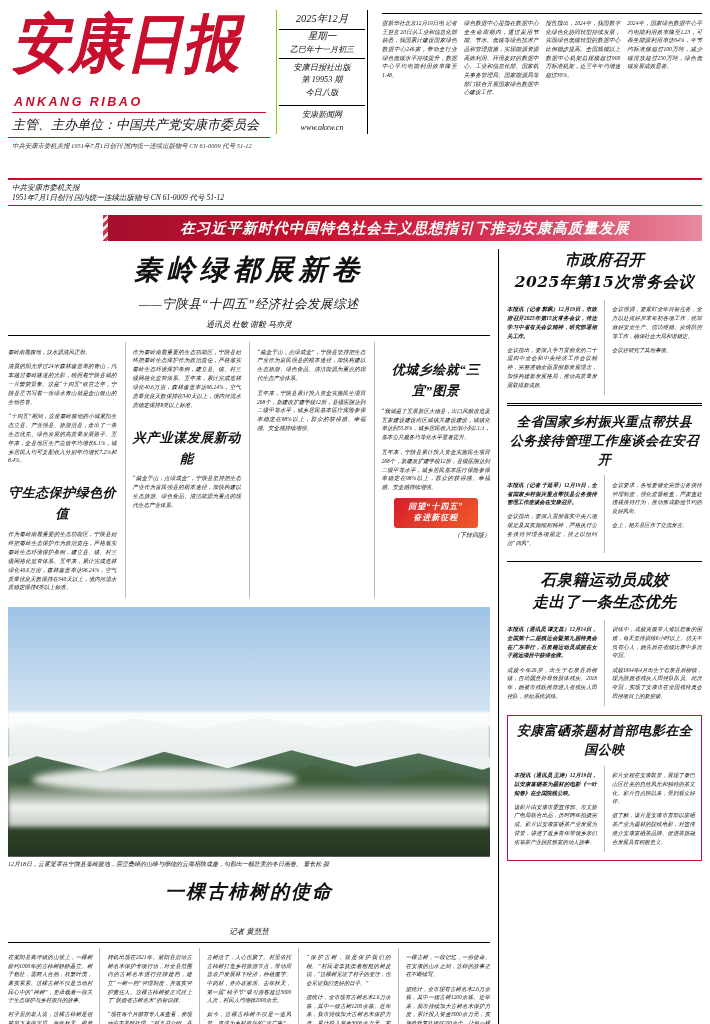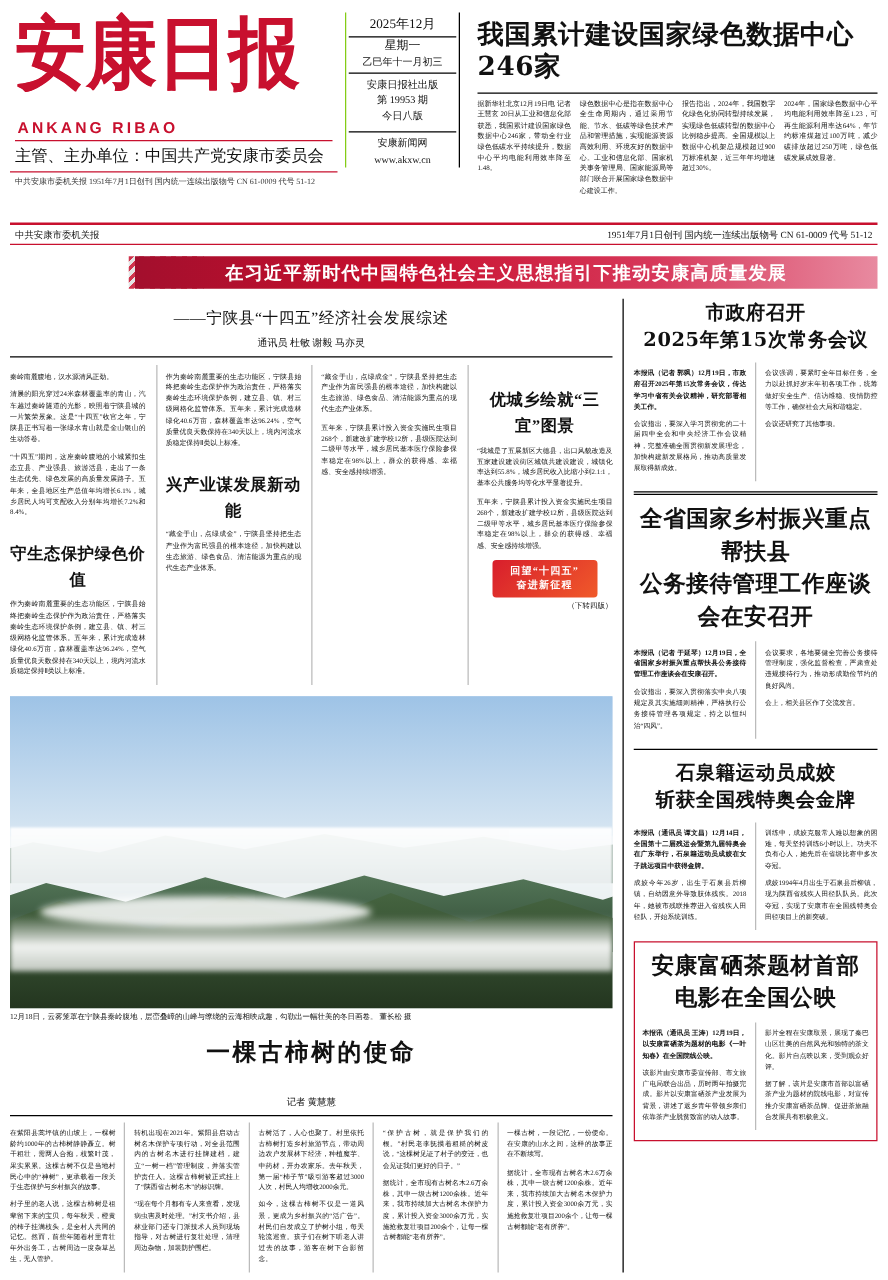--- a/index.html
+++ b/index.html
@@ -4,21 +4,21 @@
 <style>
   * { box-sizing: border-box; }
   html, body { margin:0; padding:0; }
   body {
     width:710px; height:1024px;
     background:#ffffff;
     font-family:"Liberation Serif", serif;
     color:#111;
     overflow:hidden;
   }
-  .page { position:relative; width:710px; height:1024px; padding:6px 8px; }
+  .page { position:relative; width:710px; height:1024px; padding:6px 8px;font-style:italic; }
 
   
   .masthead { display:flex; align-items:flex-start; height:168px; }
   .logo-block { width:262px; flex:0 0 262px; padding-top:4px; }
   .logo-title {
     font-family:"DejaVu Serif", serif;
     font-size:56px; font-weight:bold; color:#c8102e;
     letter-spacing:1px; line-height:1.05;
     text-shadow:0.5px 0 0 #c8102e;
     white-space:nowrap;
@@ -62,21 +62,21 @@
     line-height:1.25; margin-top:8px;
   }
   .lead-rule { border-top:1px solid #000; margin:7px 0 5px 0; }
   .lead-cols { display:flex; gap:7px; font-size:5.6px; line-height:1.55; text-align:justify; }
   .lead-cols > div { flex:1; }
 
   .header-strip {
     border-top:2px solid #c8102e; border-bottom:1px solid #c8102e;
     margin-top:4px; padding:2.5px 4px;
     display:flex; justify-content:space-between;
-    font-size:7.5px; color:#111;
+    font-size:7.5px; color:#111;flex-direction:column;
   }
 
   
   .banner-wrap { position:relative; margin-top:9px; height:26px; }
   .banner {
     position:absolute; left:100px; right:0; top:0; height:26px;
     background:linear-gradient(90deg,#a30f2d 0%, #c8102e 35%, #d7385a 70%, #e88aa0 100%);
     display:flex; align-items:center; justify-content:center;
     color:#fff; font-size:14.5px; font-weight:bold; letter-spacing:1px;
     font-family:"DejaVu Serif", serif;
@@ -149,21 +149,21 @@
   .mid-by { text-align:center; font-size:7.5px; margin-top:22px; }
 
   .cols5 { display:flex; gap:7px; margin-top:5px; }
   .cols5 > div { flex:1; font-size:5.4px; line-height:1.6; text-align:justify; }
 
   
   .r-head {
     text-align:center; font-family:"DejaVu Serif", serif;
     font-weight:bold; font-size:15.5px; line-height:1.45; letter-spacing:0.5px;
   }
-  .r-head.sm { font-size:18px; }
+  .r-head.sm { font-size:13px; }
   .r-cols2 { display:flex; gap:7px; margin-top:6px; }
   .r-cols2 > div { flex:1; font-size:5.4px; line-height:1.62; text-align:justify; }
   .r-rule { border-top:1px solid #000; margin:8px 0 7px 0; }
   .r-rule.dbl { border-top:3px double #000; }
   .boxed {
     border:1.5px solid #c8102e; padding:6px 6px 8px 6px; margin-top:9px;
   }
   .lead-b { font-weight:bold; }
 </style>
 </head>
@@ -188,21 +188,20 @@
       <div class="date-org">安康日报社出版</div>
       <div class="date-issue">第 19953 期</div>
       <div class="date-pages">今日八版</div>
       <div class="date-foot">
         <div>安康新闻网</div>
         <div>www.akxw.cn</div>
       </div>
     </div>
 
     <div class="lead-block">
-      <div class="lead-head">我国累计建设国家绿色数据中心246家</div>
       <div class="lead-rule"></div>
       <div class="lead-cols">
         <div>据新华社北京12月19日电 记者王慧玄 20日从工业和信息化部获悉，我国累计建设国家绿色数据中心246家，带动全行业绿色低碳水平持续提升，数据中心平均电能利用效率降至1.48。</div>
         <div>绿色数据中心是指在数据中心全生命周期内，通过采用节能、节水、低碳等绿色技术产品和管理措施，实现能源资源高效利用、环境友好的数据中心。工业和信息化部、国家机关事务管理局、国家能源局等部门联合开展国家绿色数据中心建设工作。</div>
         <div>报告指出，2024年，我国数字化绿色化协同转型持续发展，实现绿色低碳转型的数据中心比例稳步提高。全国规模以上数据中心机架总规模超过900万标准机架，近三年年均增速超过30%。</div>
         <div>2024年，国家绿色数据中心平均电能利用效率降至1.23，可再生能源利用率达64%，年节约标准煤超过100万吨，减少碳排放超过250万吨，绿色低碳发展成效显著。</div>
       </div>
     </div>
   </div>
 
@@ -213,20 +212,21 @@
 
   <div class="banner-wrap">
     <div class="banner-deco"></div>
     <div class="banner">在习近平新时代中国特色社会主义思想指引下推动安康高质量发展</div>
   </div>
 
   <div class="main">
 
     <div class="left">
 
+      <div class="art-title">秦岭绿都展新卷</div>
       <div class="art-sub">——宁陕县“十四五”经济社会发展综述</div>
       <div class="art-byline">通讯员 杜敏 谢毅 马亦灵</div>
       <div class="rule-thin"></div>
 
       <div class="cols4">
         <div>
           <p>秦岭南麓腹地，汉水源清风正劲。</p>
           <p>清晨的阳光穿过24米森林覆盖率的青山，汽车越过秦岭隧道的光影，映照着宁陕县城的一片繁荣景象。这是“十四五”收官之年，宁陕县正书写着一张绿水青山就是金山银山的生动答卷。</p>
           <p>“十四五”期间，这座秦岭腹地的小城紧扣生态立县、产业强县、旅游活县，走出了一条生态优先、绿色发展的高质量发展路子。五年来，全县地区生产总值年均增长6.1%，城乡居民人均可支配收入分别年均增长7.2%和8.4%。</p>
           <div class="sub-h">守生态保护绿色价值</div>
@@ -325,21 +325,21 @@
             <p>会议要求，各地要健全完善公务接待管理制度，强化监督检查，严肃查处违规接待行为，推动形成勤俭节约的良好风尚。</p>
             <p>会上，相关县区作了交流发言。</p>
           </div>
         </div>
       </div>
 
       <div class="r-rule"></div>
 
       <div>
         <div class="r-head">石泉籍运动员成姣</div>
-        <div class="r-head">斩获全国残特奥会金牌</div>
+        <div class="r-head">走出了一条生态优先</div>
         <div class="r-cols2">
           <div>
             <p class="lead-b">本报讯（通讯员 谭文昌）12月14日，全国第十二届残运会暨第九届特奥会在广东举行，石泉籍运动员成姣在女子跳远项目中获得金牌。</p>
             <p>成姣今年26岁，出生于石泉县后柳镇，自幼因意外导致肢体残疾。2018年，她被市残联推荐进入省残疾人田径队，开始系统训练。</p>
           </div>
           <div class="colsep" style="padding-left:7px">
             <p>训练中，成姣克服常人难以想象的困难，每天坚持训练6小时以上。功夫不负有心人，她先后在省级比赛中多次夺冠。</p>
             <p>成姣1994年4月出生于石泉县后柳镇，现为陕西省残疾人田径队队员。此次夺冠，实现了安康市在全国残特奥会田径项目上的新突破。</p>
           </div>
         </div>

